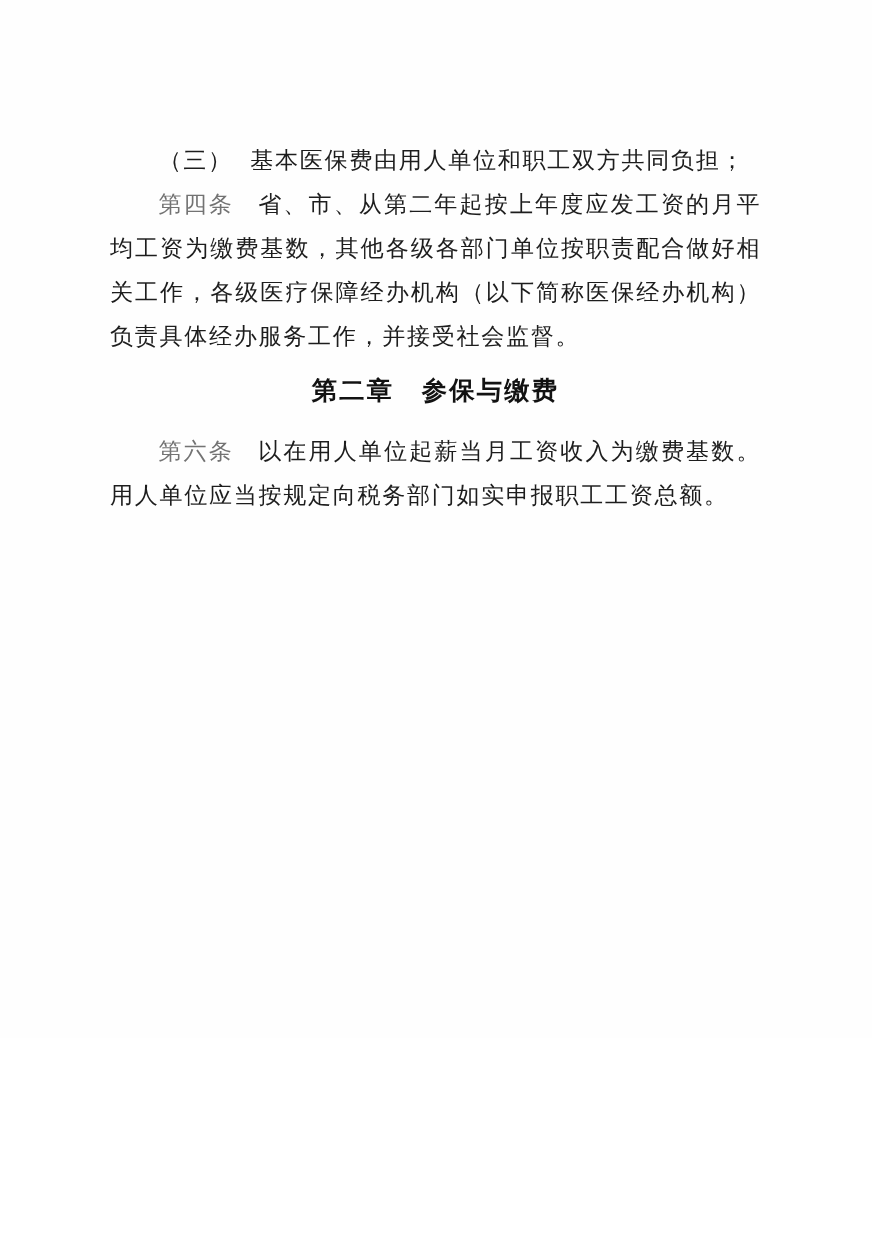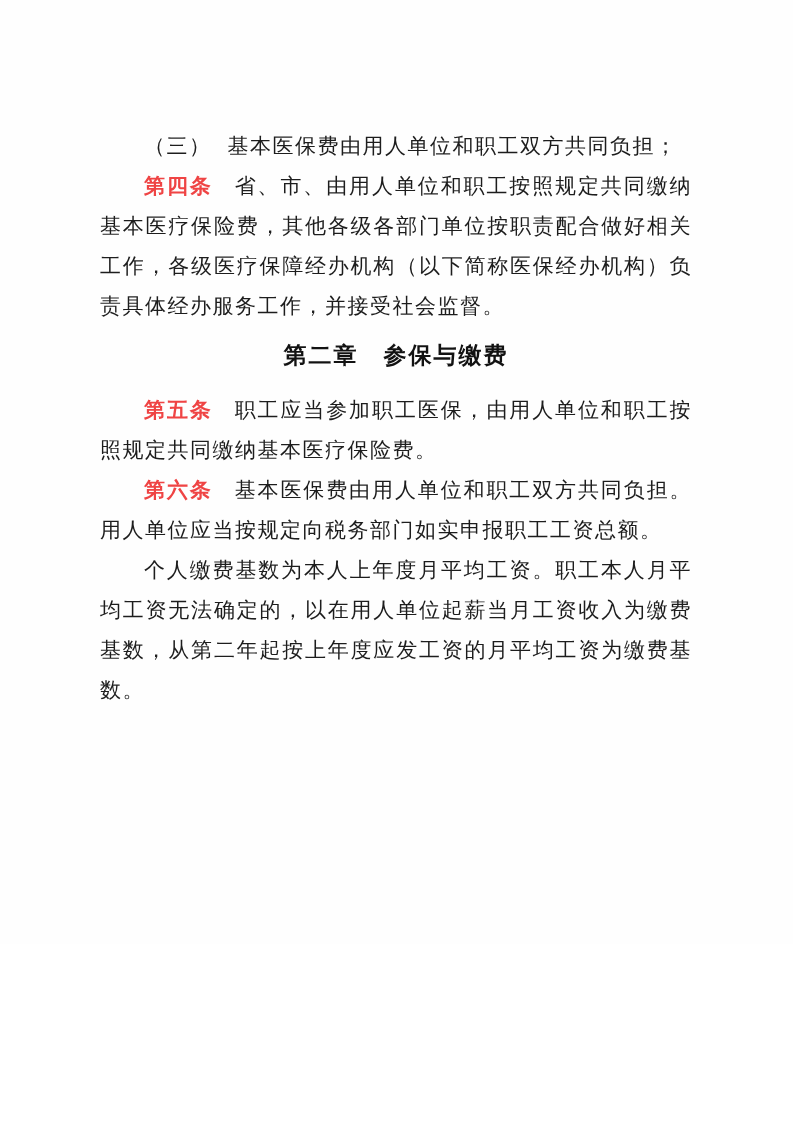--- a/index.html
+++ b/index.html
@@ -25,23 +25,23 @@
     letter-spacing: 1.5px;
     text-align: justify;
     text-align-last: left;
     text-indent: 44px;
     color: #1d1d1d;
   }
   .label-plain {
     margin-right: 16px;
   }
   .label-bold {
-    font-weight: bold;
+    font-weight: normal;
     margin-right: 22px;
-    color: #ef4444;
+    color: #737373;
   }
   .chapter {
     margin: 10px 0 14px 0;
     font-size: 23px;
     line-height: 40px;
     font-weight: bold;
     text-align: center;
     text-align-last: center;
     text-indent: 0;
     letter-spacing: 2px;
@@ -60,27 +60,25 @@
 </head>
 <body>
 
 <div class="page">
   <div class="content">
 
     <p class="para"><span class="label-plain">（三）</span><span>基本医保费由用人单位和职工双方共同负担；</span></p>
 
 
 
-    <p class="para"><span class="label-bold">第四条</span><span>省、市、由用人单位和职工按照规定共同缴纳基本医疗保险费，其他各级各部门单位按职责配合做好相关工作，各级医疗保障经办机构（以下简称医保经办机构）负责具体经办服务工作，并接受社会监督。</span></p>
+    <p class="para"><span class="label-bold">第四条</span><span>省、市、从第二年起按上年度应发工资的月平均工资为缴费基数，其他各级各部门单位按职责配合做好相关工作，各级医疗保障经办机构（以下简称医保经办机构）负责具体经办服务工作，并接受社会监督。</span></p>
 
     <h2 class="chapter">第二章　参保与缴费</h2>
 
-    <p class="para"><span class="label-bold">第五条</span><span>职工应当参加职工医保，由用人单位和职工按照规定共同缴纳基本医疗保险费。</span></p>
 
-    <p class="para"><span class="label-bold">第六条</span><span>基本医保费由用人单位和职工双方共同负担。用人单位应当按规定向税务部门如实申报职工工资总额。</span></p>
+    <p class="para"><span class="label-bold">第六条</span><span>以在用人单位起薪当月工资收入为缴费基数。用人单位应当按规定向税务部门如实申报职工工资总额。</span></p>
 
-    <p class="para"><span>个人缴费基数为本人上年度月平均工资。职工本人月平均工资无法确定的，以在用人单位起薪当月工资收入为缴费基数，从第二年起按上年度应发工资的月平均工资为缴费基数。</span></p>
 
 
   </div>
 
   <div class="footer">— 3 —</div>
 </div>
 
 </body></html>

